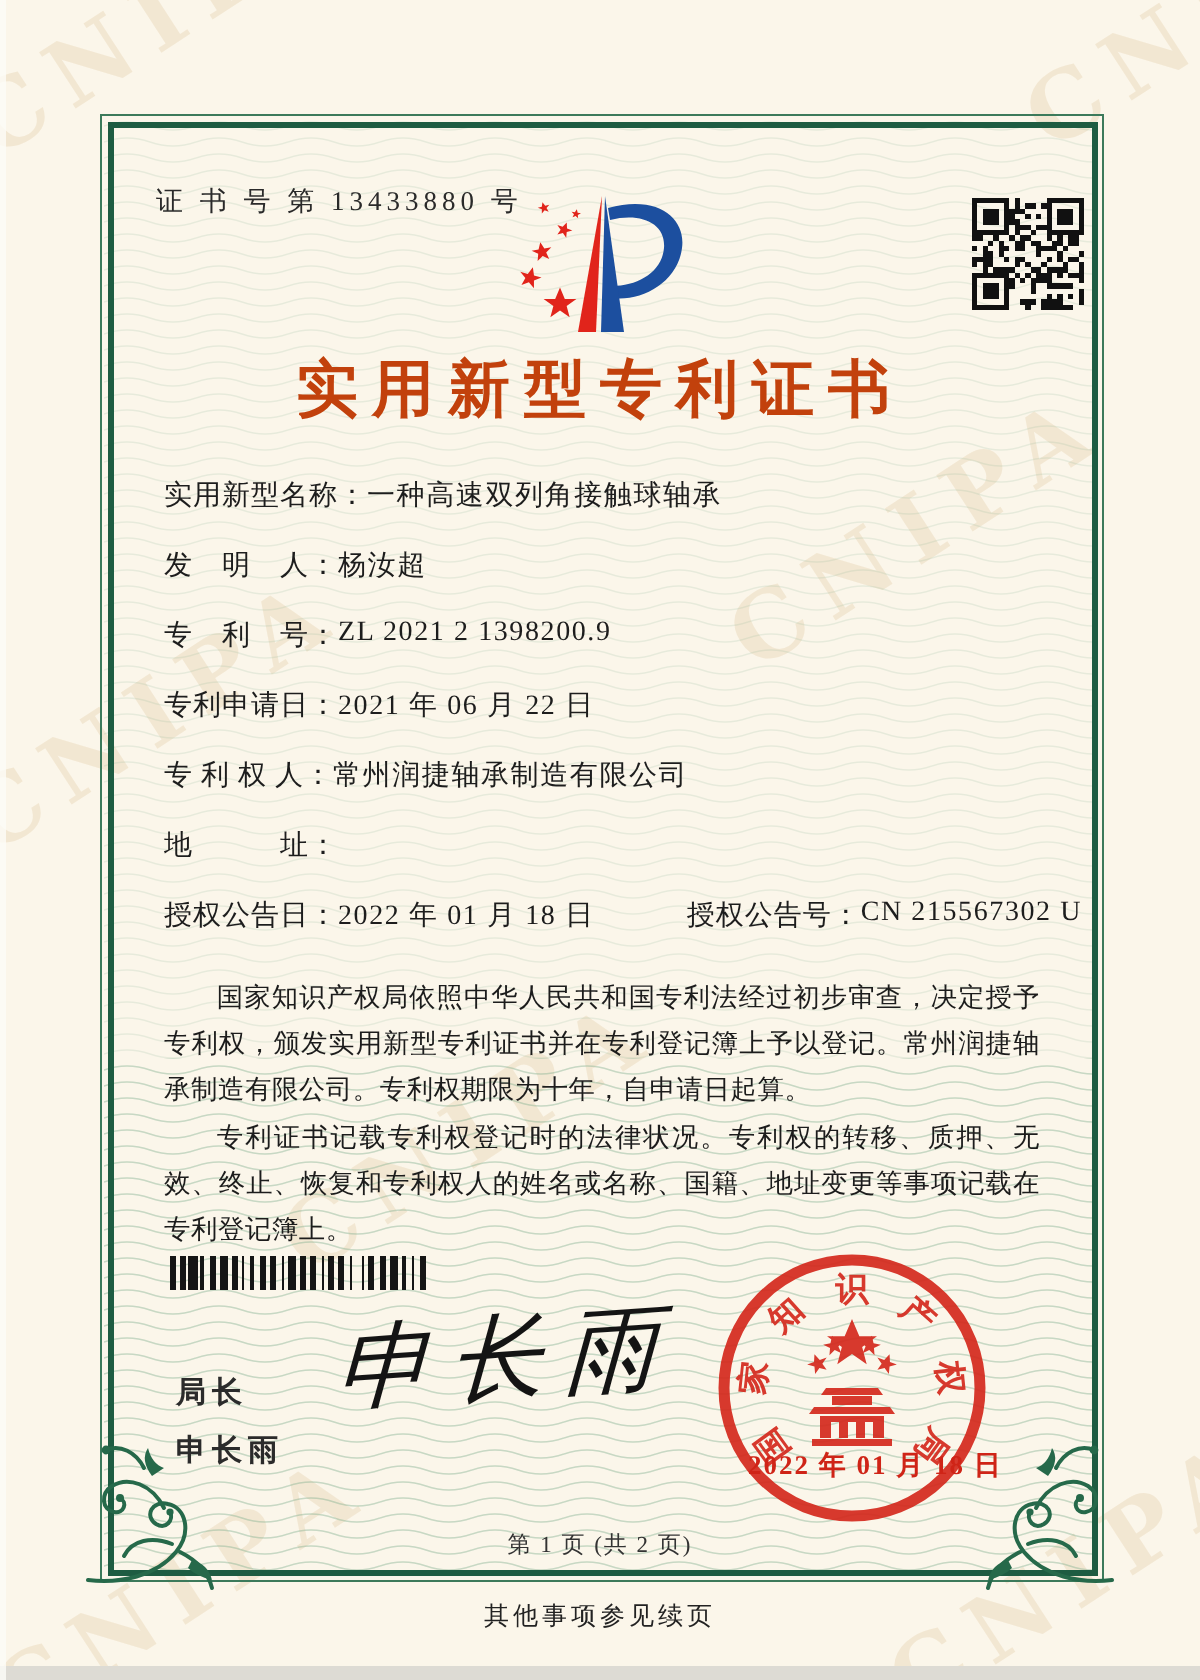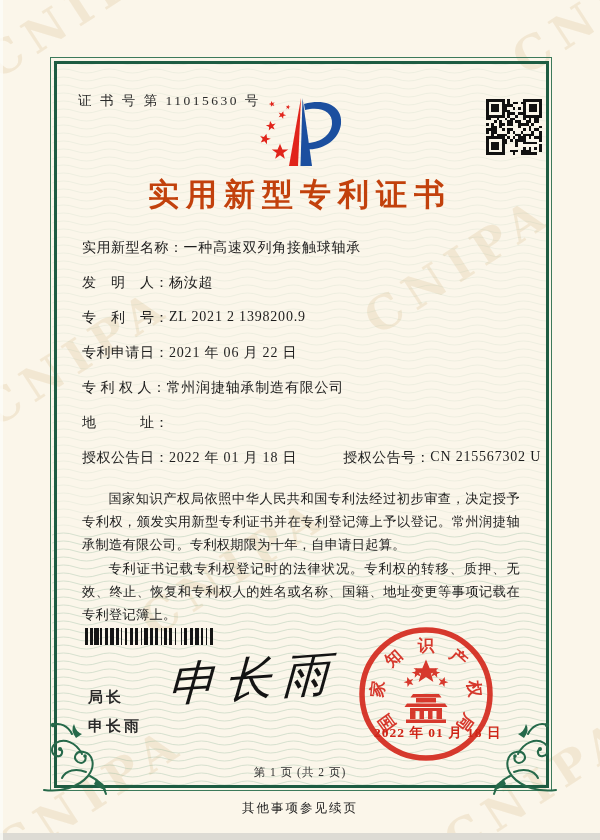--- a/index.html
+++ b/index.html
@@ -152,21 +152,21 @@
     </g>
     <g fill="#26694a">
       <circle cx="63" cy="15" r="2.2"></circle>
         <circle cx="56" cy="39" r="2"></circle>
         <circle cx="31" cy="46" r="1.8"></circle>
       <path d="M40,28 q6,-8 2,-14 q-2,8 -8,10 Z"></path>
       <path d="M20,70 q-8,2 -10,10 q8,-2 12,-6 Z"></path>
     </g>
   </svg>
 
-  <div class="certno">证 书 号 第 11015630 号</div>
+  <div class="certno">证 书 号 第 13433880 号</div>
 
   <svg class="logo" width="92" height="80" viewBox="0 0 92 80">
     <defs>
       <path id="lstar" d="M0,-10 L2.94,-3.09 10,-3.09 4.05,1.18 5.88,8.09 0,4 -5.88,8.09 -4.05,1.18 -10,-3.09 -2.94,-3.09 Z"></path>
     </defs>
 
     <path d="M49,10 C75,3 88,16 86,30 C84,47 66,57 51,55 L51,49 C64,49 76,42 77,30 C78,18 66,12 50,16 Z" fill="#1c4f9f"></path>
 
     <path d="M46,4 L34,72 L43,72 Z" fill="#e1241b"></path>
     <path d="M47.5,4 L45.5,72 L57,72 Z" fill="#1c4f9f"></path>

